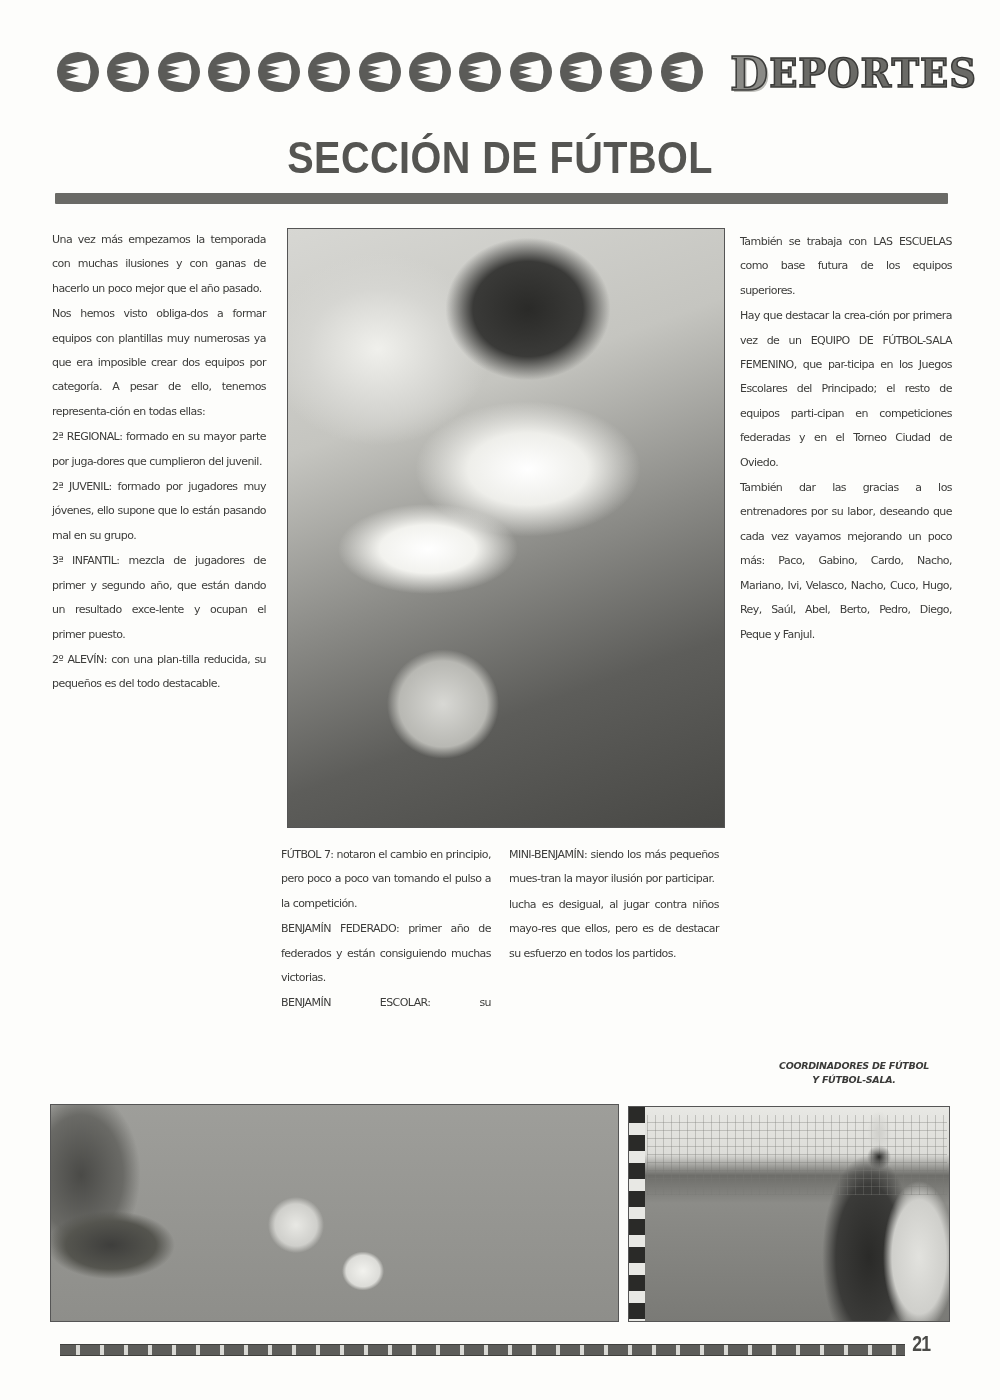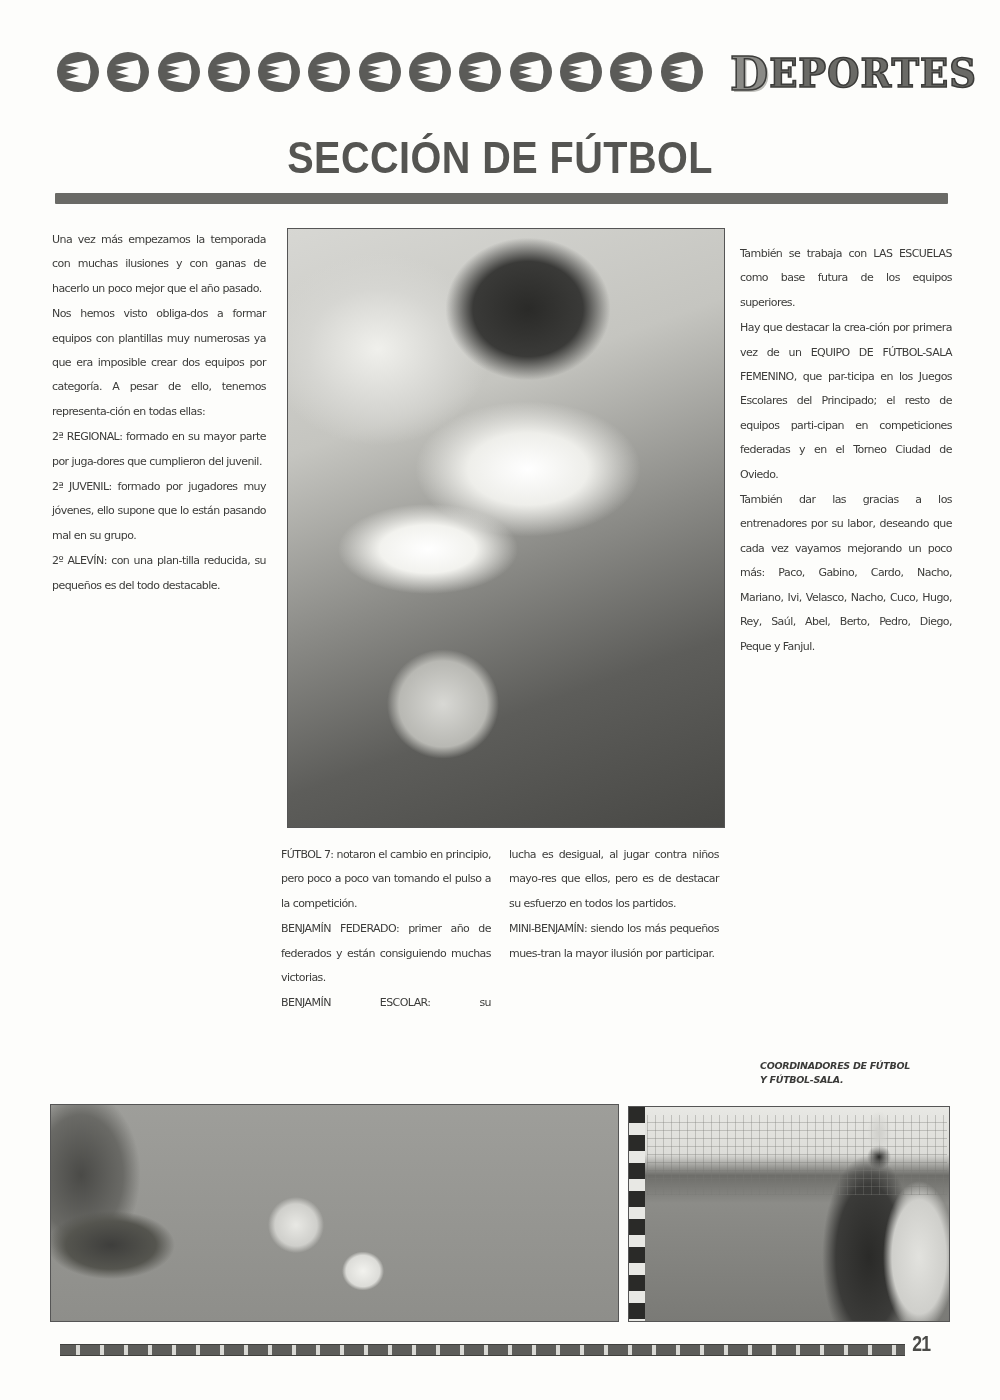--- a/index.html
+++ b/index.html
@@ -44,24 +44,24 @@
 
   .col {
     font-family: "DejaVu Sans", sans-serif; font-size: 11px; line-height: 24.4px;
     color: #3c3c3a; text-align: justify; hyphens: manual;
     transform-origin: 0 0;
   }
   .col p { margin: 0 0 1px 0; text-align-last: left; }
   .col1 { left: 52px; top: 228px; width: 214px; letter-spacing: -0.55px; }
   .col2 { left: 281px; top: 843px; width: 210px; letter-spacing: -0.55px; }
   .col3 { left: 509px; top: 843px; width: 210px; letter-spacing: -0.55px; }
-  .col4 { left: 740px; top: 230px; width: 212px; letter-spacing: -0.55px; margin-top: 12px; }
+  .col4 { left: 740px; top: 230px; width: 212px; letter-spacing: -0.55px; }
 
   .signature {
-    left: 760px; top: 1059px; width: 188px; text-align: left;
+    left: 760px; top: 1059px; width: 188px; text-align: center;
     font-family: "DejaVu Sans", sans-serif; font-weight: bold; font-style: italic;
     font-size: 9.5px; line-height: 14px; color: #3a3a38; letter-spacing: -0.3px;
   }
 
   
   .photo { overflow: hidden; border: 1px solid #555; }
   .photo-main {
     left: 287px; top: 228px; width: 436px; height: 598px;
     background:
       radial-gradient(ellipse 80px 78px at 155px 475px, #d8d8d4 0%, #b8b8b3 55%, rgba(0,0,0,0) 70%),
@@ -191,34 +191,35 @@
 </div>
 
 <div class="abs page-title">SECCIÓN DE FÚTBOL</div>
 <div class="abs title-rule"></div>
 
 <div class="abs col col1">
   <p>Una vez más empezamos la temporada con muchas ilusiones y con ganas de hacerlo un poco mejor que el año pasado.</p>
   <p>Nos hemos visto obliga-dos a formar equipos con plantillas muy numerosas ya que era imposible crear dos equipos por categoría. A pesar de ello, tenemos representa-ción en todas ellas:</p>
   <p>2ª REGIONAL: formado en su mayor parte por juga-dores que cumplieron del juvenil.</p>
   <p>2ª JUVENIL: formado por jugadores muy jóvenes, ello supone que lo están pasando mal en su grupo.</p>
+  <p>3ª INFANTIL: mezcla de jugadores de primer y segundo año, que están dando un resultado exce-lente y ocupan el primer puesto.</p>
   <p>2º ALEVÍN: con una plan-tilla reducida, su pequeños es del todo destacable.</p>
 </div>
 
 <div class="abs photo photo-main"></div>
 
 <div class="abs col col2">
   <p>FÚTBOL 7: notaron el cambio en principio, pero poco a poco van tomando el pulso a la competición.</p>
   <p>BENJAMÍN FEDERADO: primer año de federados y están consiguiendo muchas victorias.</p>
   <p style="text-align-last: justify;">BENJAMÍN ESCOLAR: su</p>
 </div>
 
 <div class="abs col col3">
+  <p>MINI-BENJAMÍN: siendo los más pequeños mues-tran la mayor ilusión por participar.</p>
   <p>lucha es desigual, al jugar contra niños mayo-res que ellos, pero es de destacar su esfuerzo en todos los partidos.</p>
-  <p>MINI-BENJAMÍN: siendo los más pequeños mues-tran la mayor ilusión por participar.</p>
 </div>
 
 <div class="abs col col4">
   <p>También se trabaja con LAS ESCUELAS como base futura de los equipos superiores.</p>
   <p>Hay que destacar la crea-ción por primera vez de un EQUIPO DE FÚTBOL-SALA FEMENINO, que par-ticipa en los Juegos Escolares del Principado; el resto de equipos parti-cipan en competiciones federadas y en el Torneo Ciudad de Oviedo.</p>
   <p>También dar las gracias a los entrenadores por su labor, deseando que cada vez vayamos mejorando un poco más: Paco, Gabino, Cardo, Nacho, Mariano, Ivi, Velasco, Nacho, Cuco, Hugo, Rey, Saúl, Abel, Berto, Pedro, Diego, Peque y Fanjul.</p>
 </div>
 
 <div class="abs signature">
   <div>COORDINADORES DE FÚTBOL</div>

